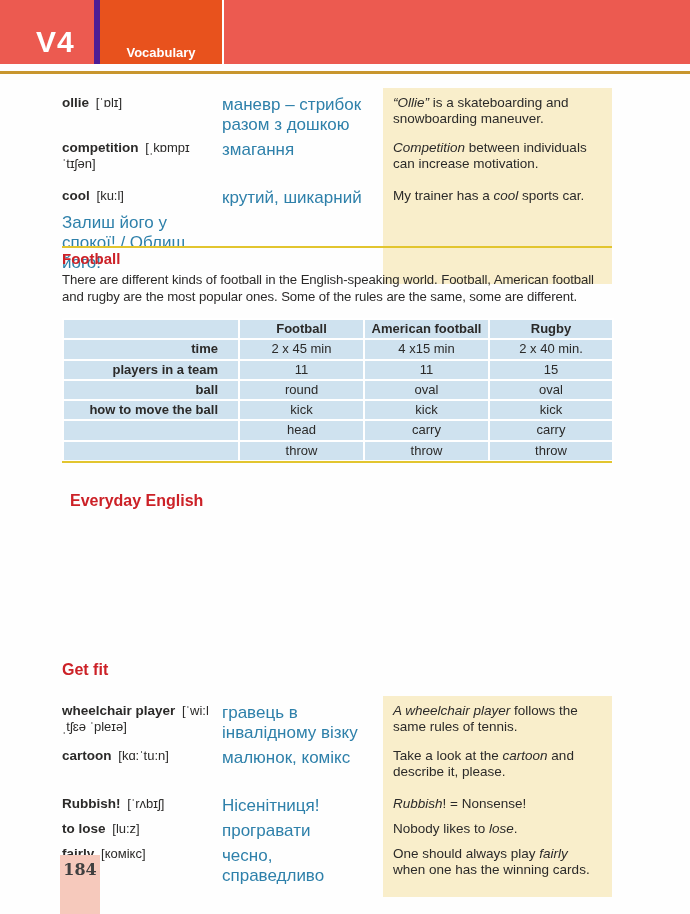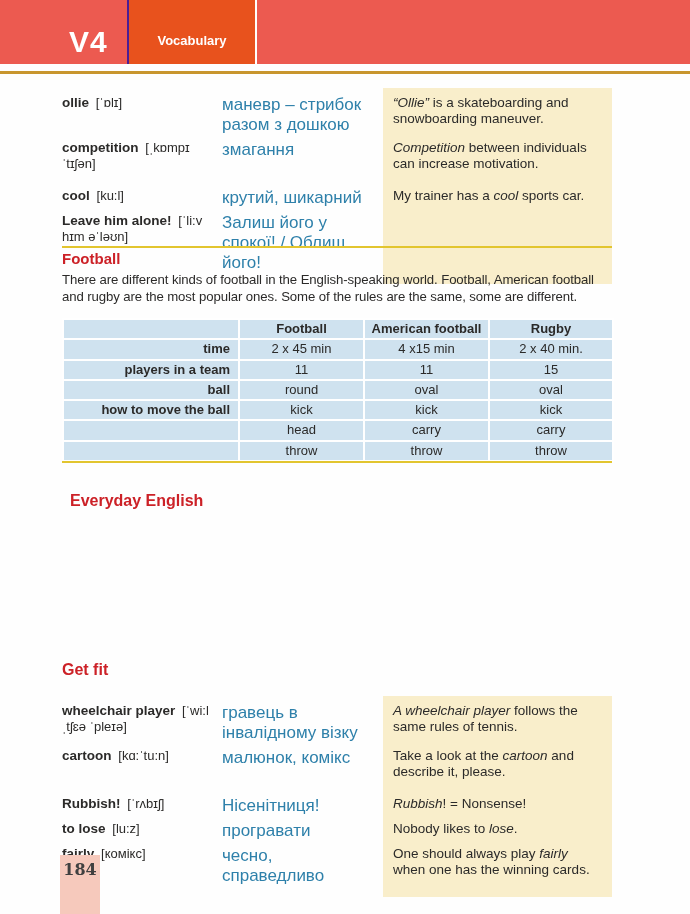--- a/index.html
+++ b/index.html
@@ -13,30 +13,30 @@
   }
   .page { position:absolute; inset:0; background:#fefefe; }
 
   
   .topbar {
     position:absolute; left:0; top:0; width:690px; height:64px;
     background:var(--bar-salmon,#ec5a50);
     display:flex; align-items:flex-end;
   }
   .unit-code {
-    margin-left:69px; padding-bottom:5px;
+    margin-left:36px; padding-bottom:5px;
     color:#fff; font-size:30px; font-weight:bold; letter-spacing:1px;
     width:42px;
   }
   .vocab-tab {
     margin-left:16px; width:130px; height:64px;
     background:var(--tab-orange,#e8521d);
-    border-left:2px solid #4c1d95; border-right:2px solid #fff;
+    border-left:6px solid #4c1d95; border-right:2px solid #fff;
     display:flex; align-items:flex-end; justify-content:center;
-    padding-bottom:16px;
+    padding-bottom:4px;
     color:#fff; font-size:13px; font-weight:bold;
   }
   .gold-line {
     position:absolute; left:0; top:71px; width:690px; height:3px;
     background:var(--gold,#c8962e);
   }
 
   
   .abs { position:absolute; left:62px; width:550px; }
 
@@ -67,21 +67,21 @@
 
   .intro-par { font-size:13.2px; line-height:1.32; letter-spacing:-0.1px; }
 
   
   table.ftable { border-collapse:collapse; table-layout:fixed; width:550px; font-size:13px; }
   .ftable td {
     background:var(--table-blue,#cfe2ef);
     border:2px solid #ffffff;
     text-align:center; padding:1px 4px; line-height:1.25;
   }
-  .ftable td.rl { text-align:right; font-weight:bold; padding-right:8px; }
+  .ftable td.rl { text-align:right; font-weight:bold; padding-right:20px; }
   .ftable tr.hd td { font-weight:bold; }
 
   
   .pagenum-block {
     position:absolute; left:60px; top:855px; width:40px; height:59px;
     background:var(--pink,#f6c9bc);
     text-align:center; padding-top:5px;
     font-family:"DejaVu Serif", serif; font-weight:bold; font-size:16px;
     color:#404040;
   }
@@ -114,24 +114,20 @@
     <div class="cell-translation">змагання</div>
     <div class="cell-example"><span class="it">Competition</span><span> between individuals can increase motivation.</span></div>
 
     <div class="cell-term gap-row">
       <span class="term">cool</span>
       <span class="tr-ipa">[ku:l]</span>
     </div>
     <div class="cell-translation gap-row">крутий, шикарний</div>
     <div class="cell-example gap-row"><span>My trainer has a </span><span class="it">cool</span><span> sports car.</span></div>
 
-    <div class="cell-term">
-      <span class="term">Leave him alone!</span>
-      <span class="tr-ipa">[ˈli:v hɪm əˈləʊn]</span>
-    </div>
     <div class="cell-translation">Залиш його у спокої! / Облиш його!</div>
   </section>
 
   <div class="divider" style="top:246px;"></div>
   <h2 class="abs red-heading small" style="top:251px;">Football</h2>
   <p class="abs intro-par" style="top:271px;">There are different kinds of football in the English-speaking world. Football, American football and rugby are the most popular ones. Some of the rules are the same, some are different.</p>
 
   <table class="abs ftable" style="top:318px;">
     <colgroup>
       <col style="width:176px">

